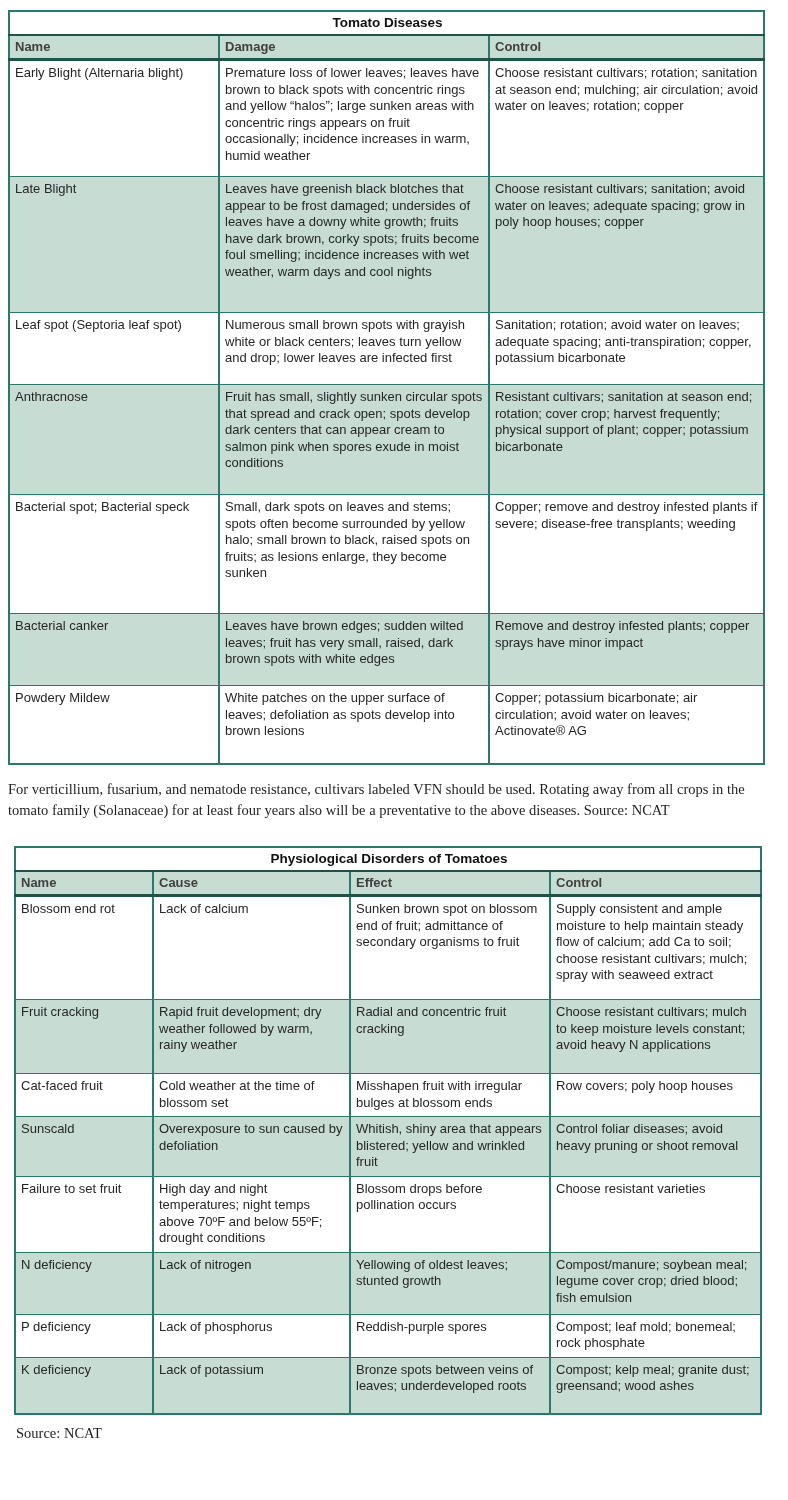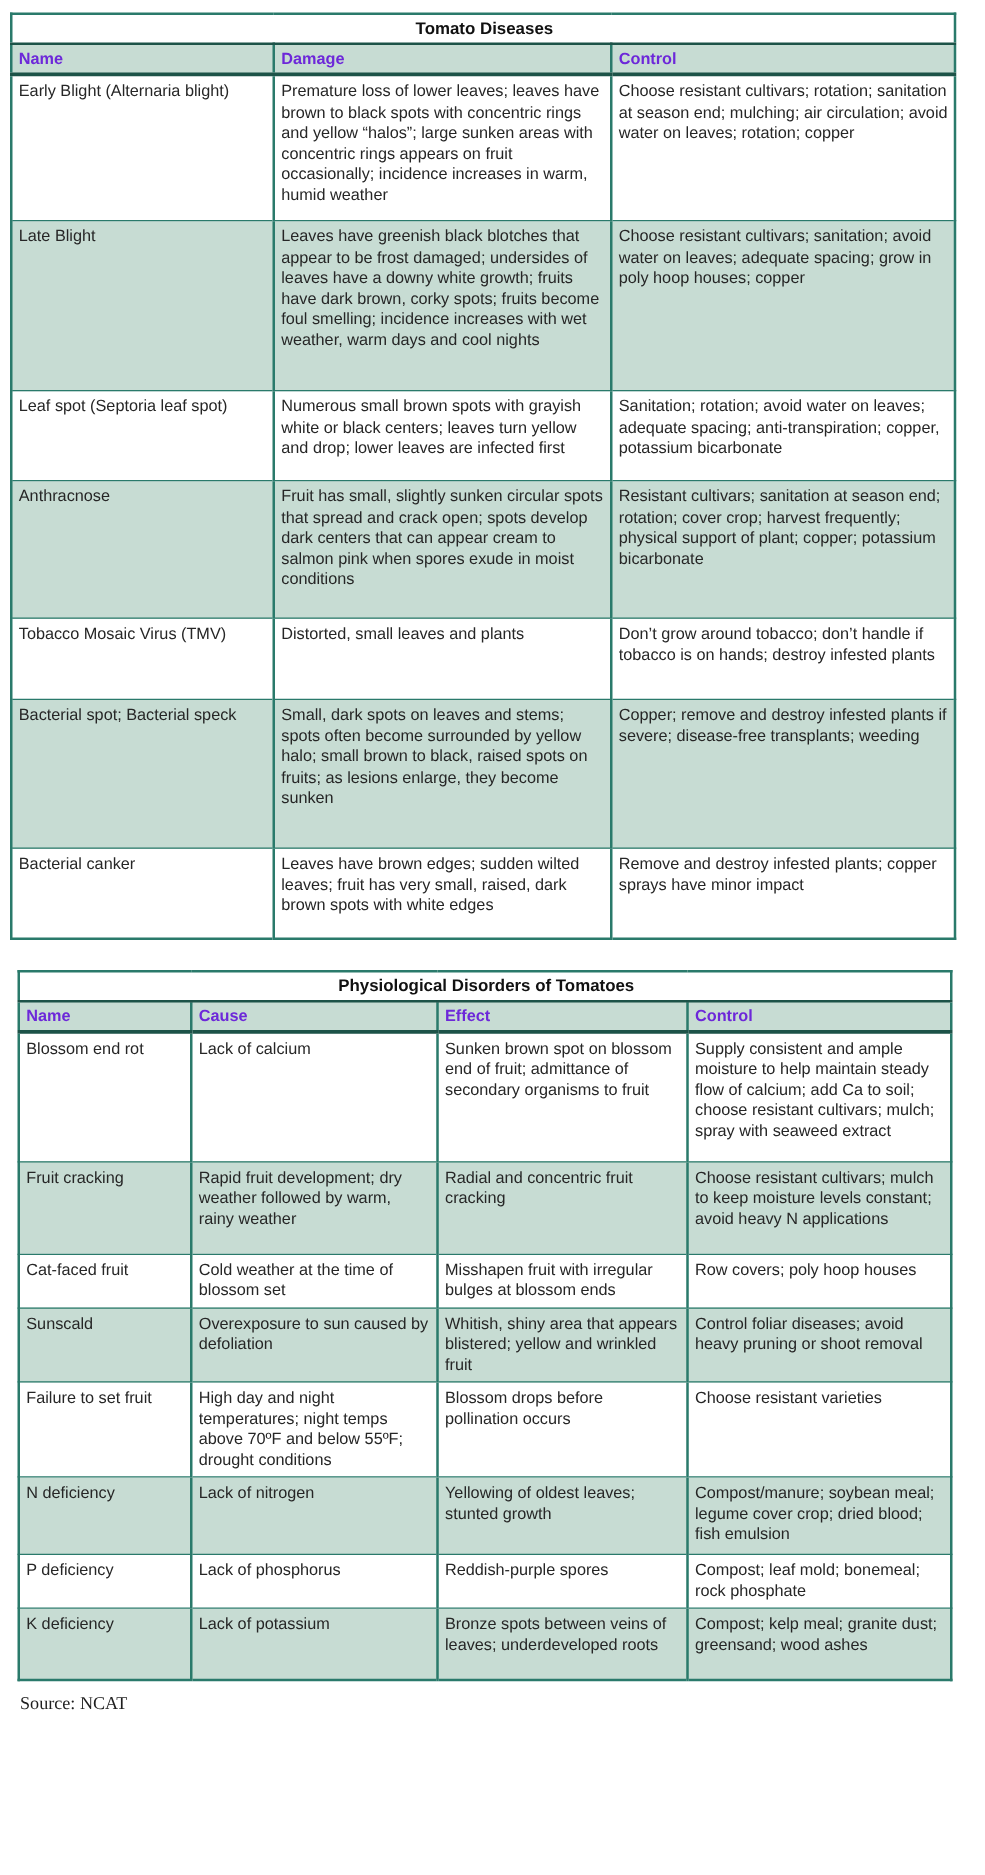--- a/index.html
+++ b/index.html
@@ -36,21 +36,21 @@
     border-bottom: 2px solid var(--dark-rule);
     color:#111;
   }
   .head-row th{
     background: var(--row-teal);
     font-size: 13px; font-weight: bold;
     text-align: left;
     padding: 3px 5px 4px 5px;
     border-bottom: 3px solid var(--dark-rule);
     border-left: 2px solid var(--border-teal);
-    color:#6d28d9;
+    color:#404040;
   }
   .head-row th:first-child{ border-left:none; }
 
   tbody td{
     vertical-align: top;
     font-size: 13px;
     line-height: 16.5px;
     padding: 4px 5px 5px 5px;
     border-top: 1px solid var(--border-teal);
     border-left: 2px solid var(--border-teal);
@@ -110,38 +110,39 @@
       <tr style="height:72px">
         <td>Leaf spot (Septoria leaf spot)</td>
         <td>Numerous small brown spots with grayish white or black centers; leaves turn yellow and drop; lower leaves are infected first</td>
         <td>Sanitation; rotation; avoid water on leaves; adequate spacing; anti-transpiration; copper, potassium bicarbonate</td>
       </tr>
       <tr style="height:110px">
         <td>Anthracnose</td>
         <td>Fruit has small, slightly sunken circular spots that spread and crack open; spots develop dark centers that can appear cream to salmon pink when spores exude in moist conditions</td>
         <td>Resistant cultivars; sanitation at season end; rotation; cover crop; harvest frequently; physical support of plant; copper; potassium bicarbonate</td>
       </tr>
-      <tr style="height:65px">
-        <td>Tobacco Mosaic Virus (TMV)</td>
-        <td>Distorted, small leaves and plants</td>
-        <td>Don’t grow around tobacco; don’t handle if tobacco is on hands; destroy infested plants</td>
-      </tr>
       <tr style="height:119px">
         <td>Bacterial spot; Bacterial speck</td>
         <td>Small, dark spots on leaves and stems; spots often become surrounded by yellow halo; small brown to black, raised spots on fruits; as lesions enlarge, they become sunken</td>
         <td>Copper; remove and destroy infested plants if severe; disease-free transplants; weeding</td>
       </tr>
       <tr style="height:72px">
         <td>Bacterial canker</td>
         <td>Leaves have brown edges; sudden wilted leaves; fruit has very small, raised, dark brown spots with white edges</td>
         <td>Remove and destroy infested plants; copper sprays have minor impact</td>
       </tr>
+      <tr style="height:78px">
+        <td>Powdery Mildew</td>
+        <td>White patches on the upper surface of leaves; defoliation as spots develop into brown lesions</td>
+        <td>Copper; potassium bicarbonate; air circulation; avoid water on leaves; Actinovate® AG</td>
+      </tr>
     </tbody>
   </table>
 
+  <p class="footnote">For verticillium, fusarium, and nematode resistance, cultivars labeled VFN should be used. Rotating away from all crops in the tomato family (Solanaceae) for at least four years also will be a preventative to the above diseases. Source: NCAT</p>
 
   <div class="gap"></div>
 
   <table class="ref-table t2">
     <colgroup>
       <col style="width:138px">
         <col style="width:197px">
         <col style="width:200px">
         <col style="width:211px">
     </colgroup>

